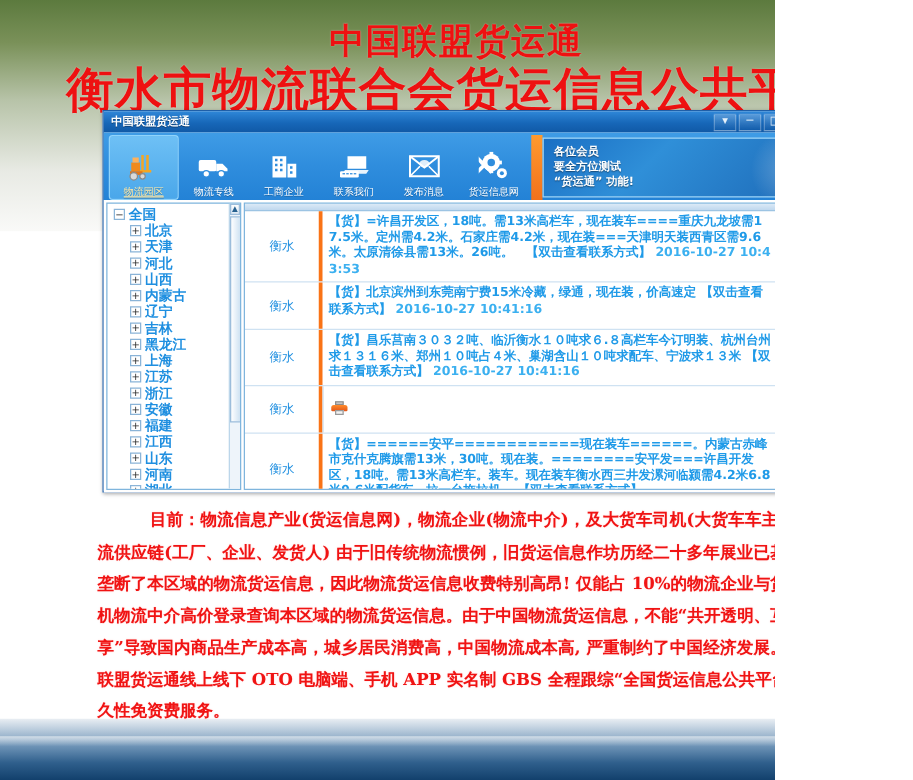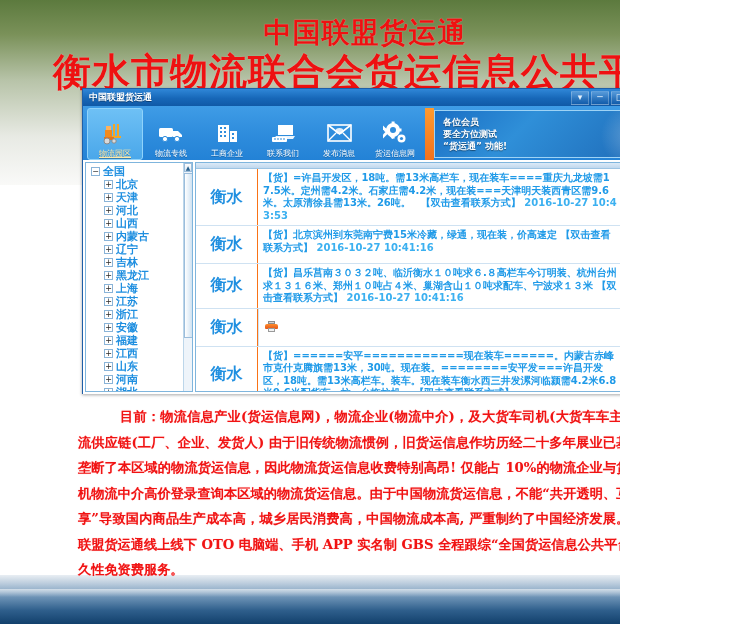--- a/index.html
+++ b/index.html
@@ -151,22 +151,22 @@
   }
   .list-head {
     height: 6px; background: linear-gradient(to bottom,#dceaf7,#c0d8ee);
     border-bottom: 1px solid #9dc4e3;
   }
   .row {
     display: flex; border-bottom: 1px solid #cfe2f2; min-height: 38px;
   }
   .row .city {
     width: 62px; flex: 0 0 62px; display: flex; align-items: center; justify-content: center;
-    font-size: 16px; font-weight: bold; color: #1f8fe0;
-    border-right: 1px solid #f97316;
+    font-size: 10px; font-weight: normal; color: #1f8fe0;
+    border-right: 3px solid #f97316;
   }
   .row .msg {
     flex: 1; padding: 3px 4px 3px 5px; font-size: 10px; line-height: 12.5px;
     color: #1f9ae8; font-weight: bold; word-break: break-all;
   }
   .row .msg .time { color: #3bb0f0; font-weight: bold; }
   .row .printer {
     width: 26px; flex: 0 0 26px; display: flex; align-items: center; justify-content: center;
     border-left: 1px solid #cfe2f2;
   }

